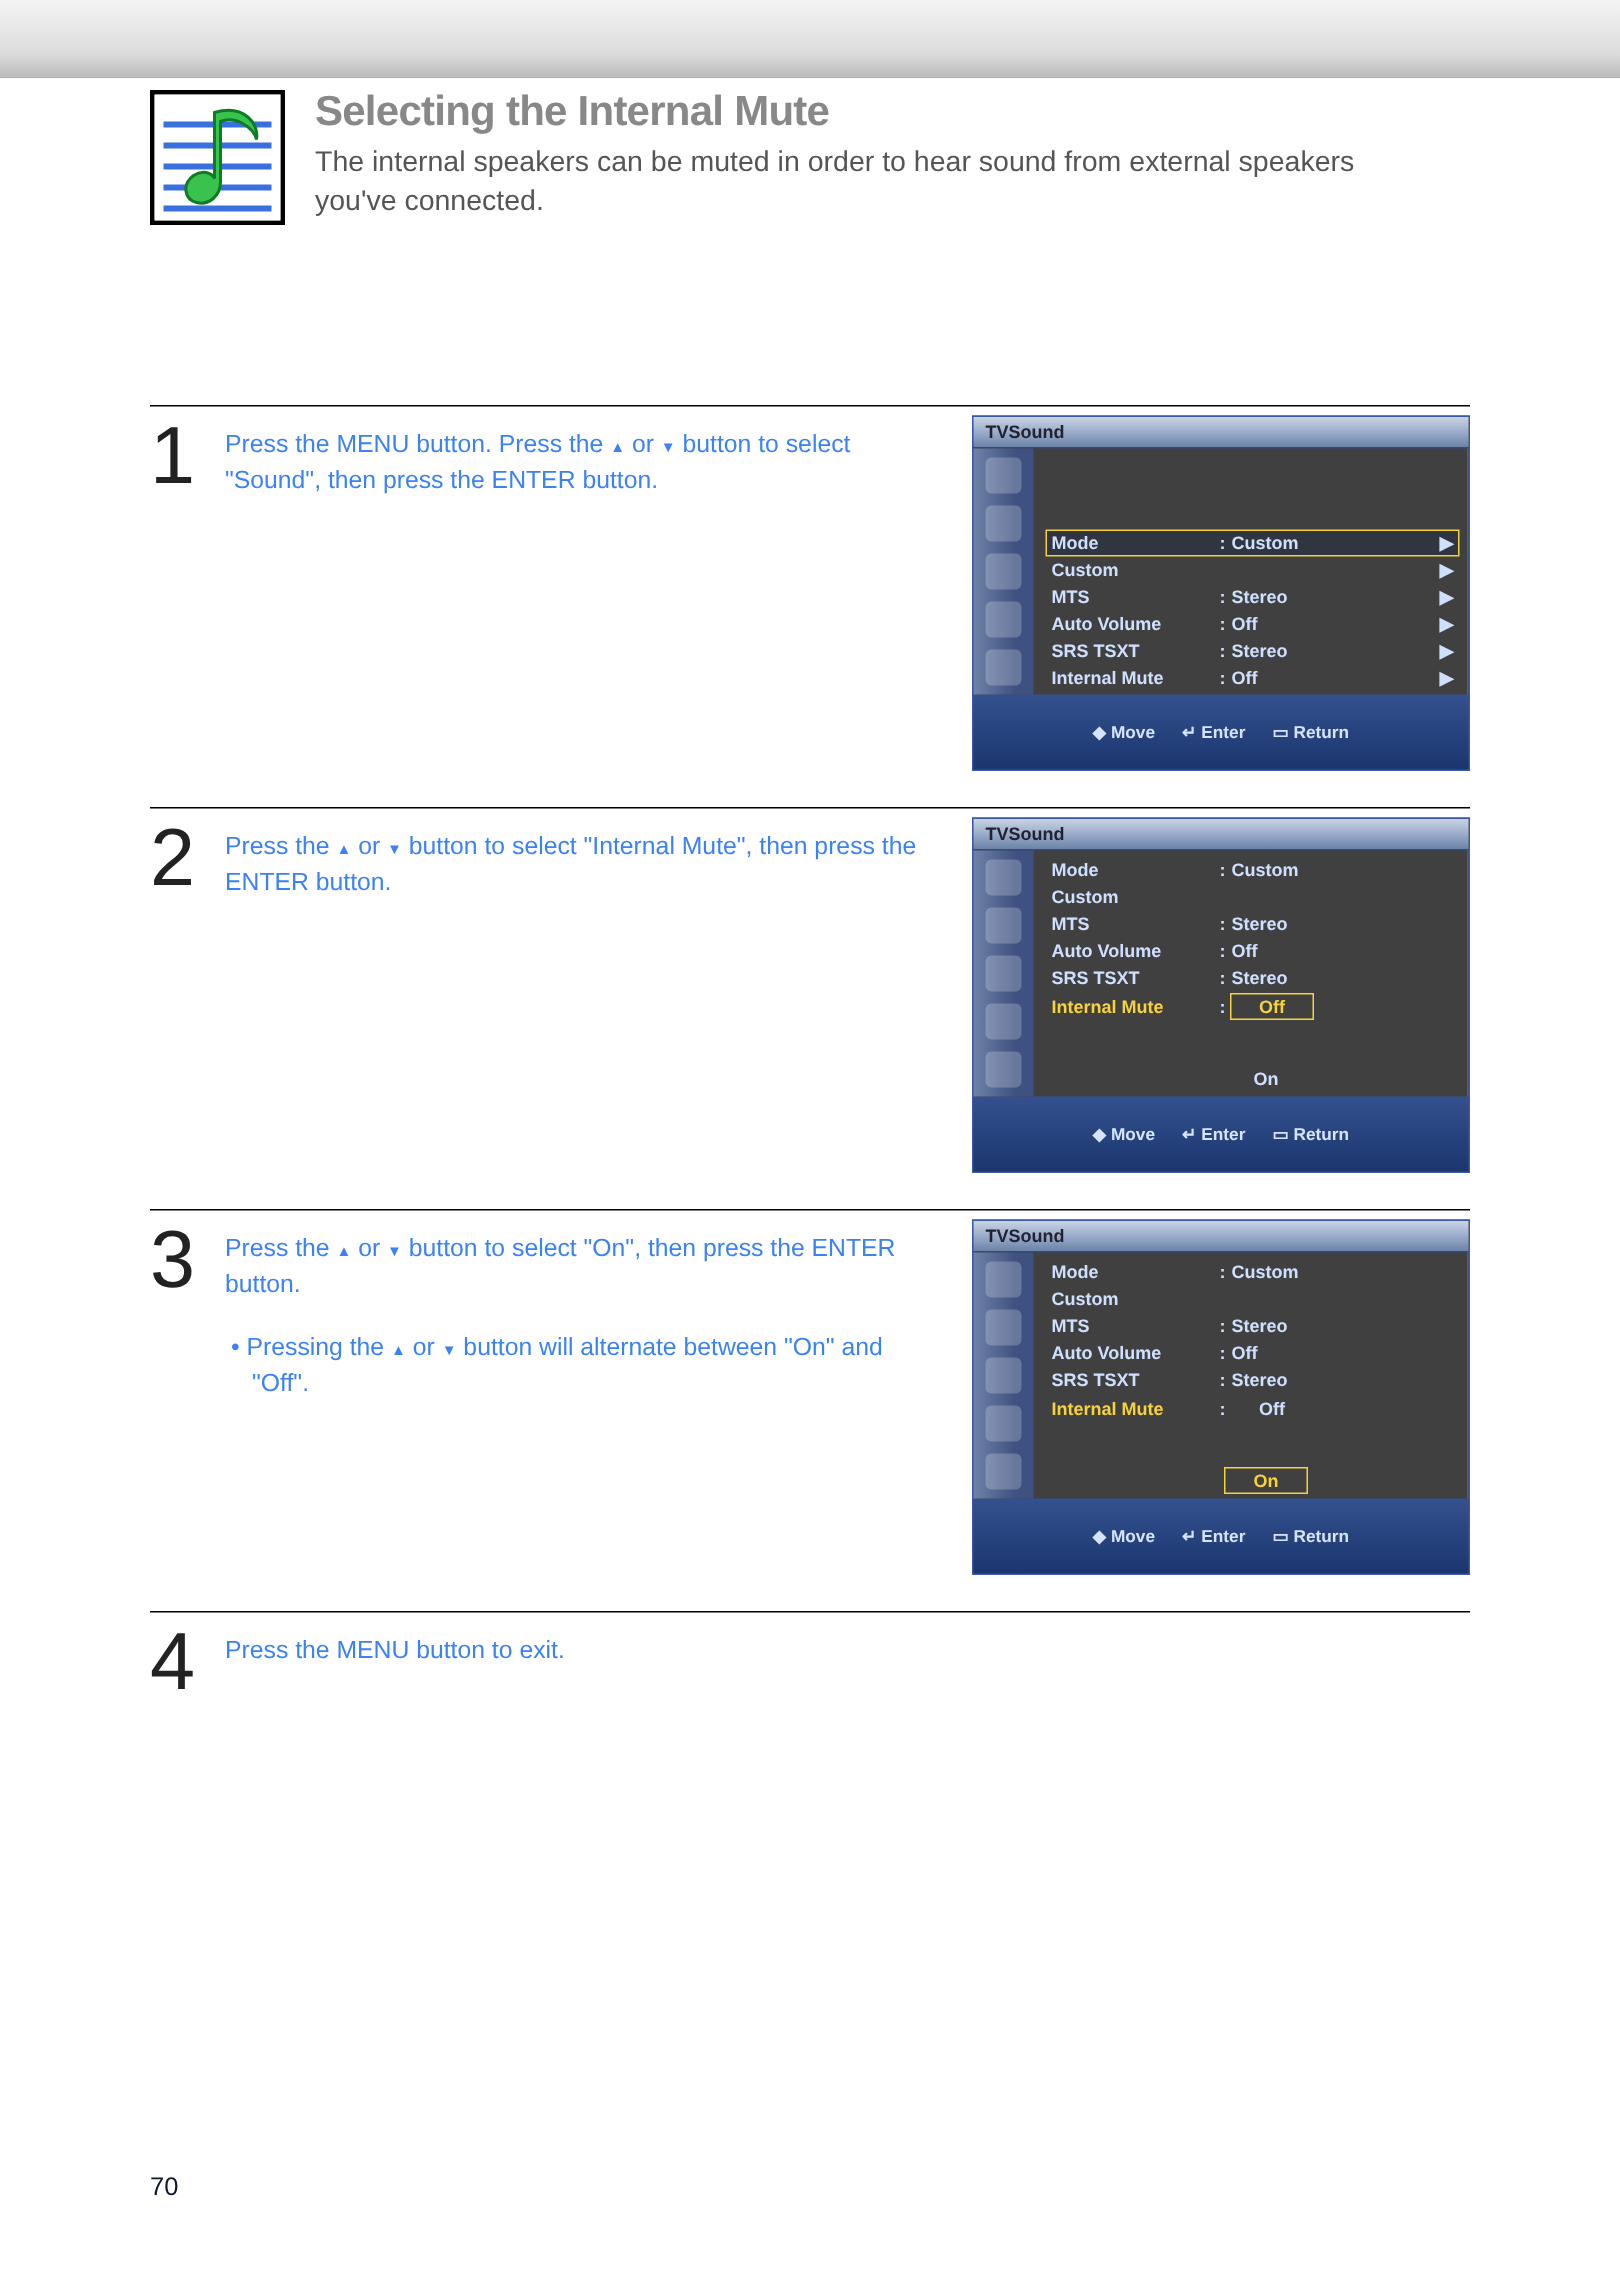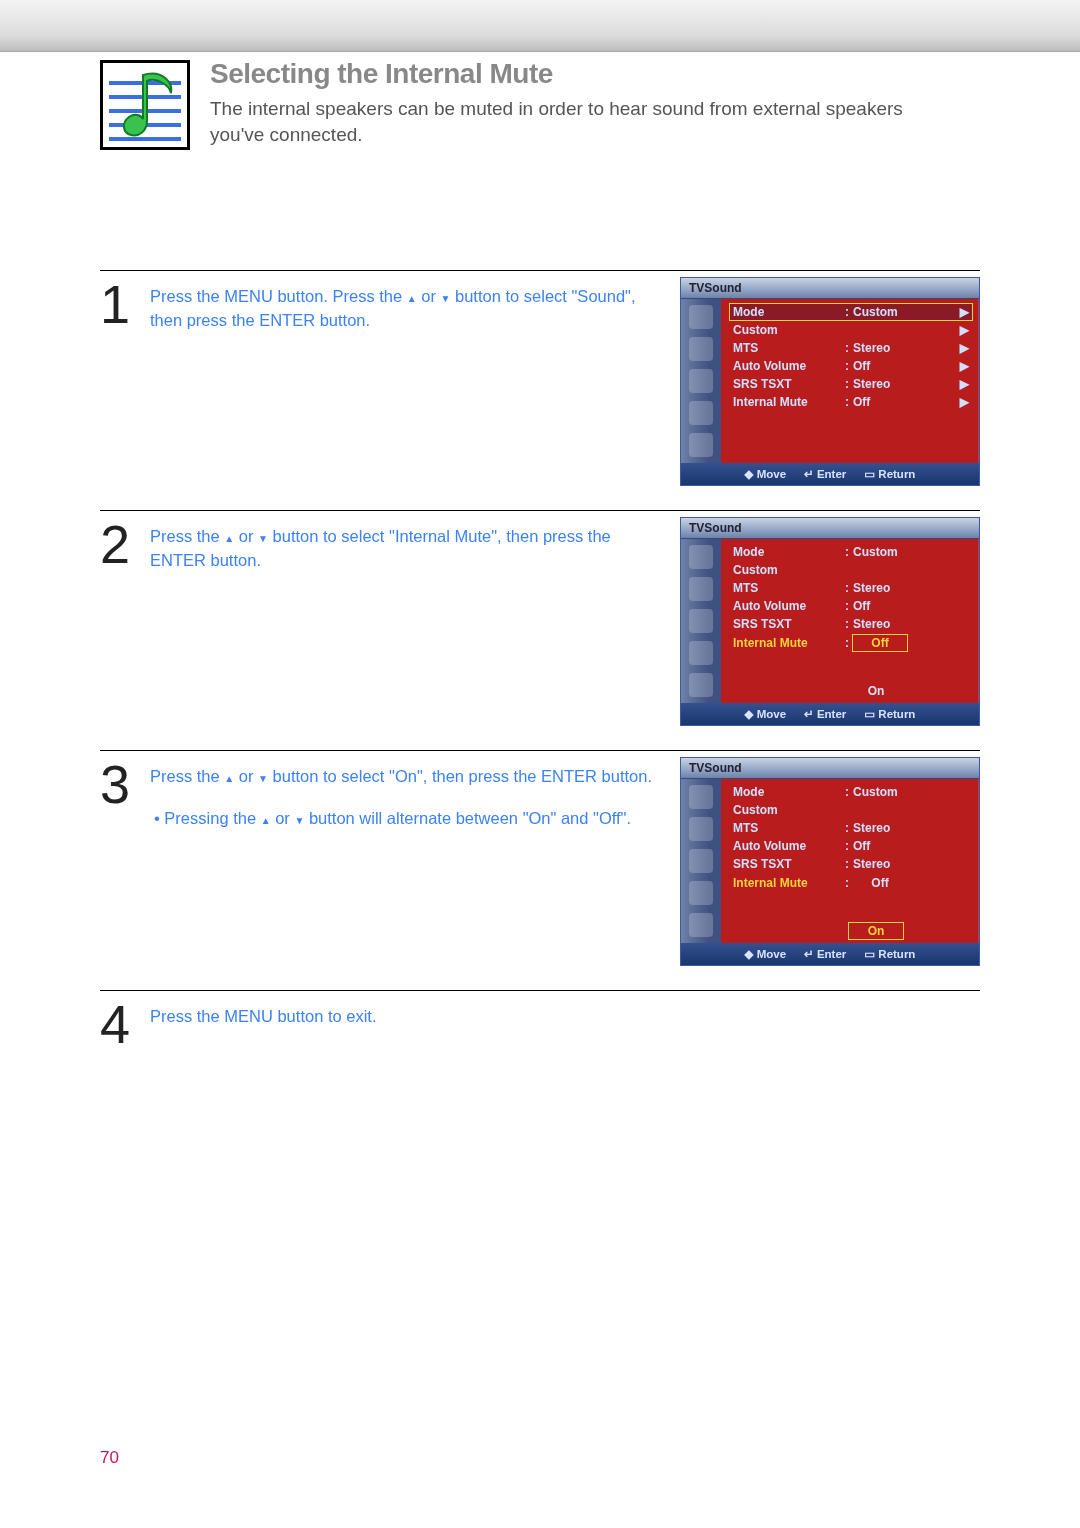--- a/index.html
+++ b/index.html
@@ -72,40 +72,40 @@
     line-height: 1.45;
     padding-top: 8px;
     padding-right: 20px;
   }
   .step-text .bullet {
     margin-top: 18px;
     padding-left: 18px;
     text-indent: -14px;
   }
   .osd {
-    width: 300px;
+    width: 332px;
     flex-shrink: 0;
     border: 1px solid #3b5aa6;
-    background: #b91c1c;
+    background: #404040;
     font-family: Arial, sans-serif;
     font-size: 12px;
     font-weight: bold;
     color: #fff;
     box-shadow: inset 0 0 0 1px rgba(255,255,255,.15);
   }
   .osd-header {
     display: flex;
     background: linear-gradient(to bottom,#c9d3e2,#9aaccb 50%,#6c83a8);
     color: #223;
     padding: 3px 8px;
     border-bottom: 1px solid #334a7d;
   }
   .osd-header .tv { flex: 0 0 auto; }
   .osd-header .title { flex: 1; }
-  .osd-body { display: flex; }
+  .osd-body { display: flex; align-items: flex-end; }
   .osd-side {
     width: 40px;
     background: linear-gradient(to right,#6f82a8 0%,#3e5180 70%);
     display: flex; flex-direction: column; align-items: center;
     padding: 6px 0;
     gap: 8px;
   }
   .side-ic {
     width: 24px; height: 24px; border-radius: 4px;
     background: rgba(255,255,255,.22);
@@ -135,35 +135,35 @@
   .opt-box.sel {
     outline: 1.5px solid #f6d23c;
     color: #f6d23c;
   }
   .opt-box.on-row {
     margin-left: 0;
     margin-top: 28px;
   }
   .osd-footer {
     background: linear-gradient(to bottom,#34518f,#1b366e);
-    padding: 4px 6px;
+    padding: 18px 6px;
     display: flex; justify-content: center; gap: 18px;
     color: #d6e4ff;
     font-size: 11.5px;
   }
   .osd-footer .k::before { content: "◆ "; }
   .osd-footer .e::before { content: "↵ "; }
   .osd-footer .r::before { content: "▭ "; }
   .tri { font-size: 10px; }
   .page-number {
     position: absolute;
     left: 100px;
     bottom: 60px;
     font-size: 17px;
-    color: #be185d;
+    color: #0f172a;
   }
 </style>
 </head>
 <body>
 
 <div class="top-strip"></div>
 
 <div class="content">
 
   <div class="header-row">

